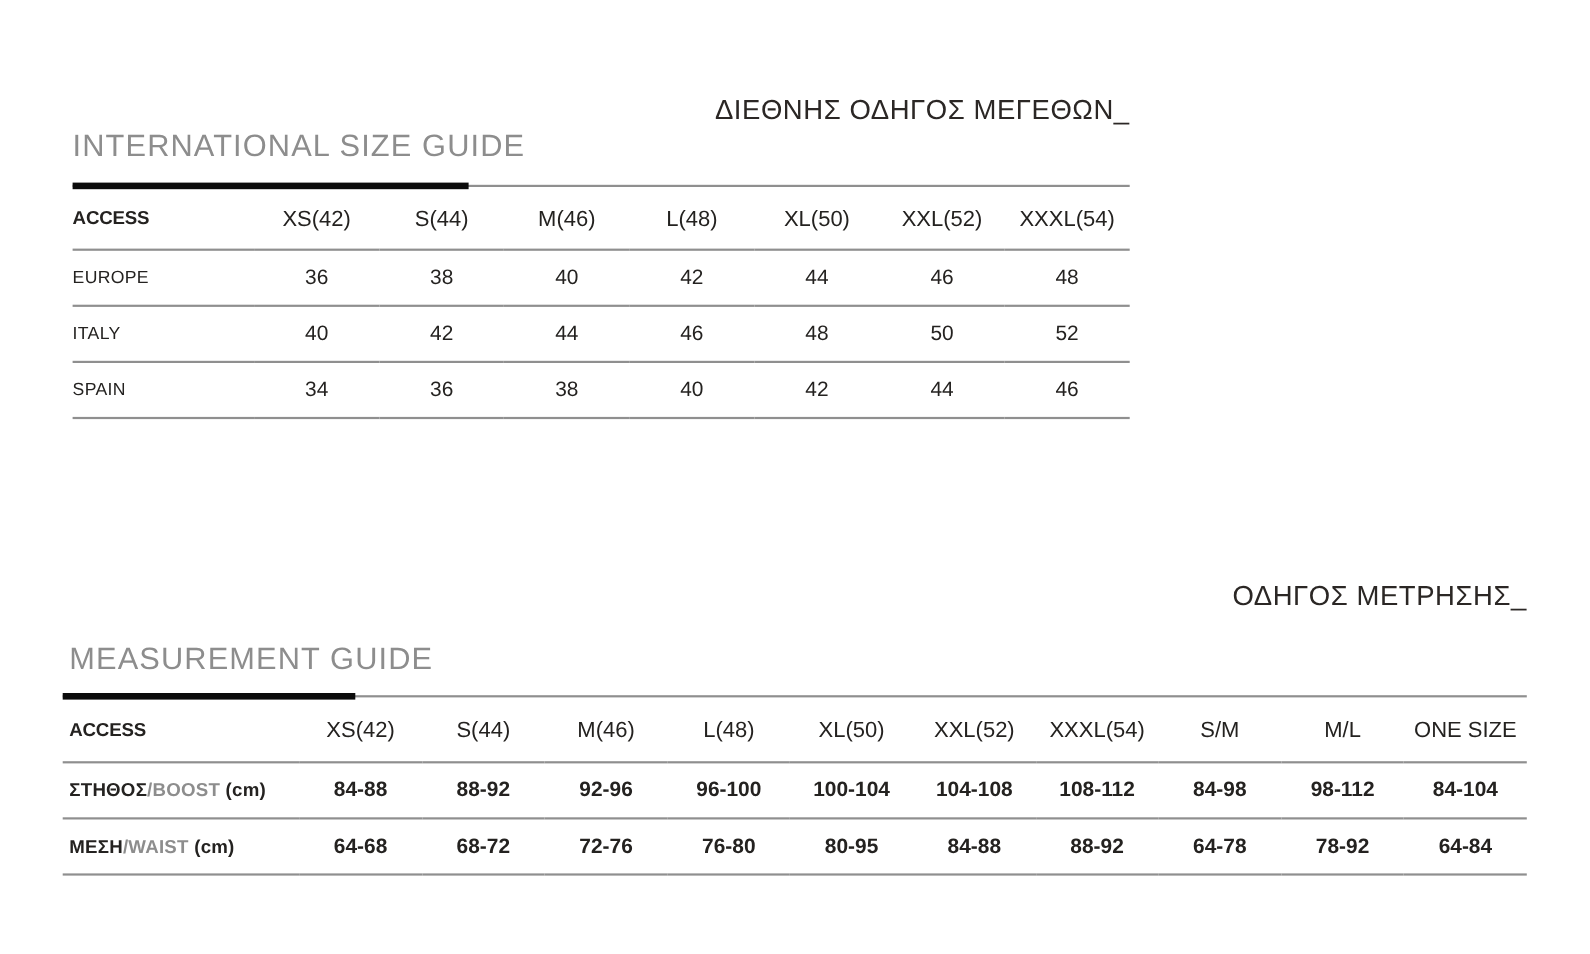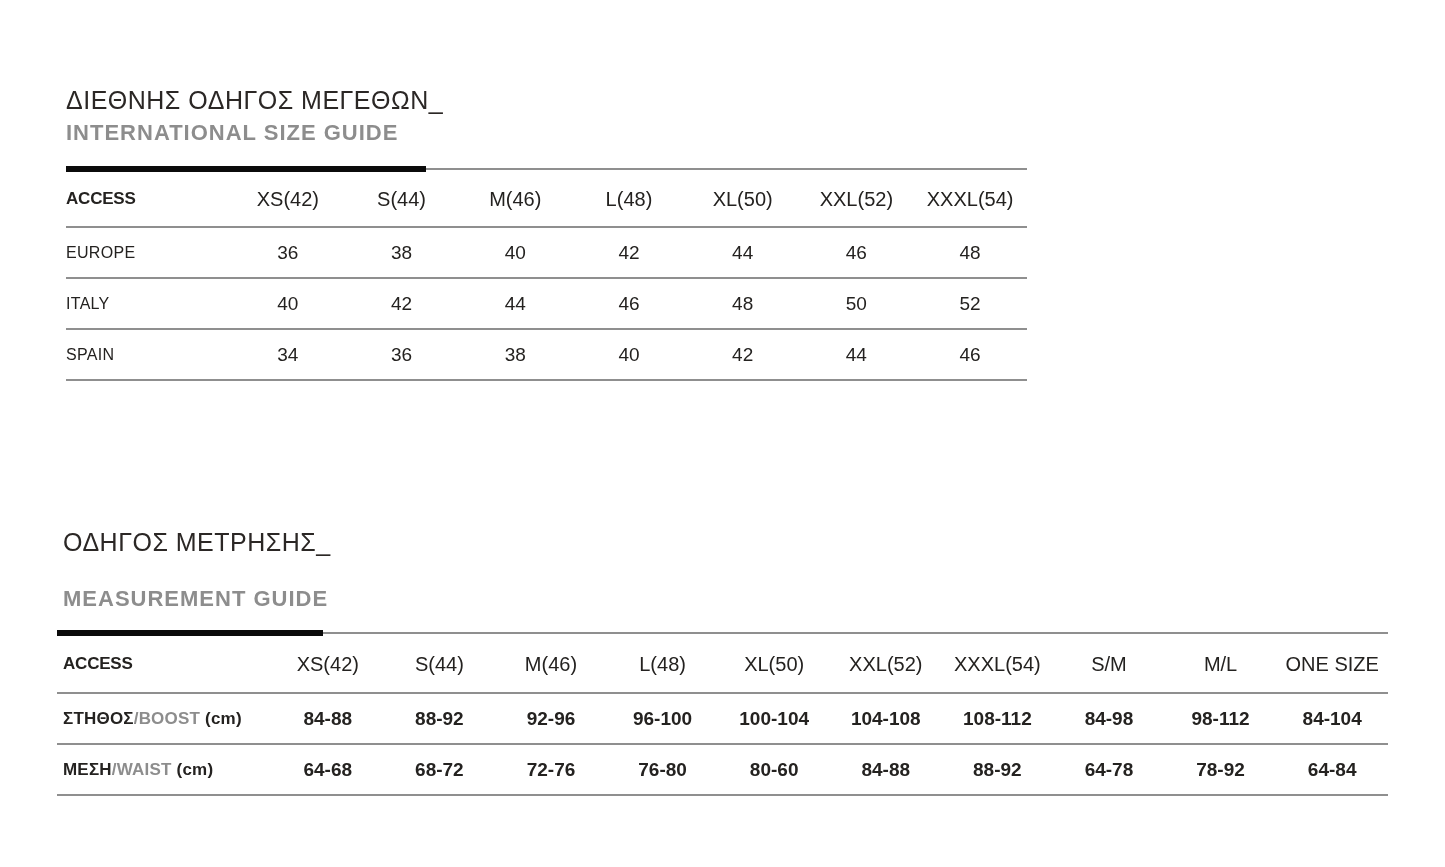--- a/index.html
+++ b/index.html
@@ -16,24 +16,24 @@
     width:1445px;height:867px;position:relative;overflow:hidden;
     font-family:"Liberation Sans","DejaVu Sans",sans-serif;
     color:var(--text);
   }
   .section{position:absolute;}
   .section-1{left:66px;top:86px;width:961px;}
   .section-2{left:57px;top:498px;width:1331px;}
 
   .title-greek{
     font-size:25px;font-weight:400;letter-spacing:0.5px;
-    color:var(--title);line-height:28px;white-space:nowrap;
+    color:var(--title);line-height:28px;white-space:nowrap;text-align:right;
   }
   .title-english{
-    font-size:22px;font-weight:700;letter-spacing:1px;
+    font-size:28px;font-weight:400;letter-spacing:1px;
     color:var(--subtitle);line-height:26px;margin-top:6px;white-space:nowrap;
   }
   .section-2 .title-greek,.section-2 .title-english{padding-left:6px;margin-top:30px;}
 
   .divider{position:relative;height:6px;}
   .section-1 .divider{margin-top:20px;}
   .section-2 .divider{margin-top:18px;}
   .divider::after{
     content:"";position:absolute;left:0;right:0;top:2px;height:2px;
     background:var(--line);
@@ -180,21 +180,21 @@
         <td>84-98</td>
         <td>98-112</td>
         <td>84-104</td>
       </tr>
       <tr>
         <td class="label-col"><span class="lbl-greek">ΜΕΣΗ</span><span class="lbl-eng">/WAIST</span><span class="lbl-unit">(cm)</span></td>
         <td>64-68</td>
         <td>68-72</td>
         <td>72-76</td>
         <td>76-80</td>
-        <td>80-60</td>
+        <td>80-95</td>
         <td>84-88</td>
         <td>88-92</td>
         <td>64-78</td>
         <td>78-92</td>
         <td>64-84</td>
       </tr>
     </tbody>
   </table>
 </section>
 

